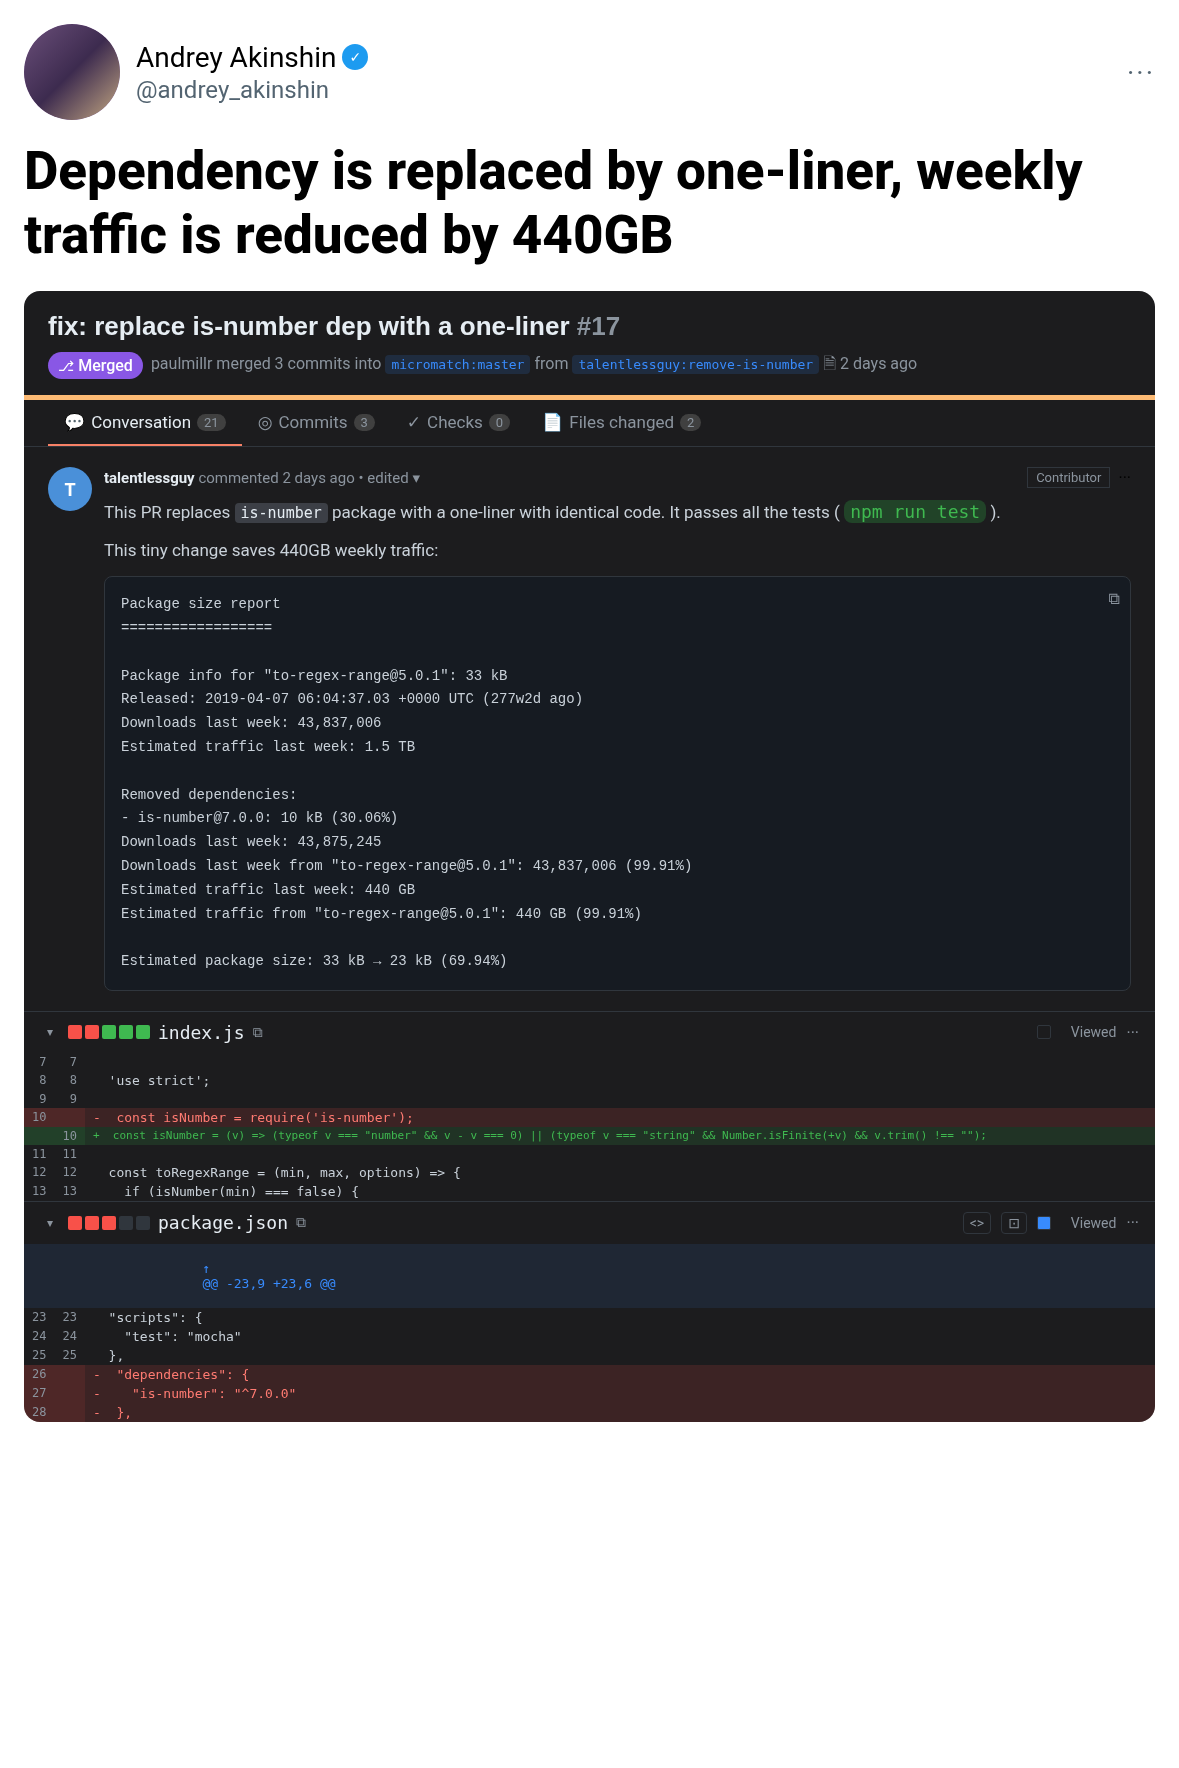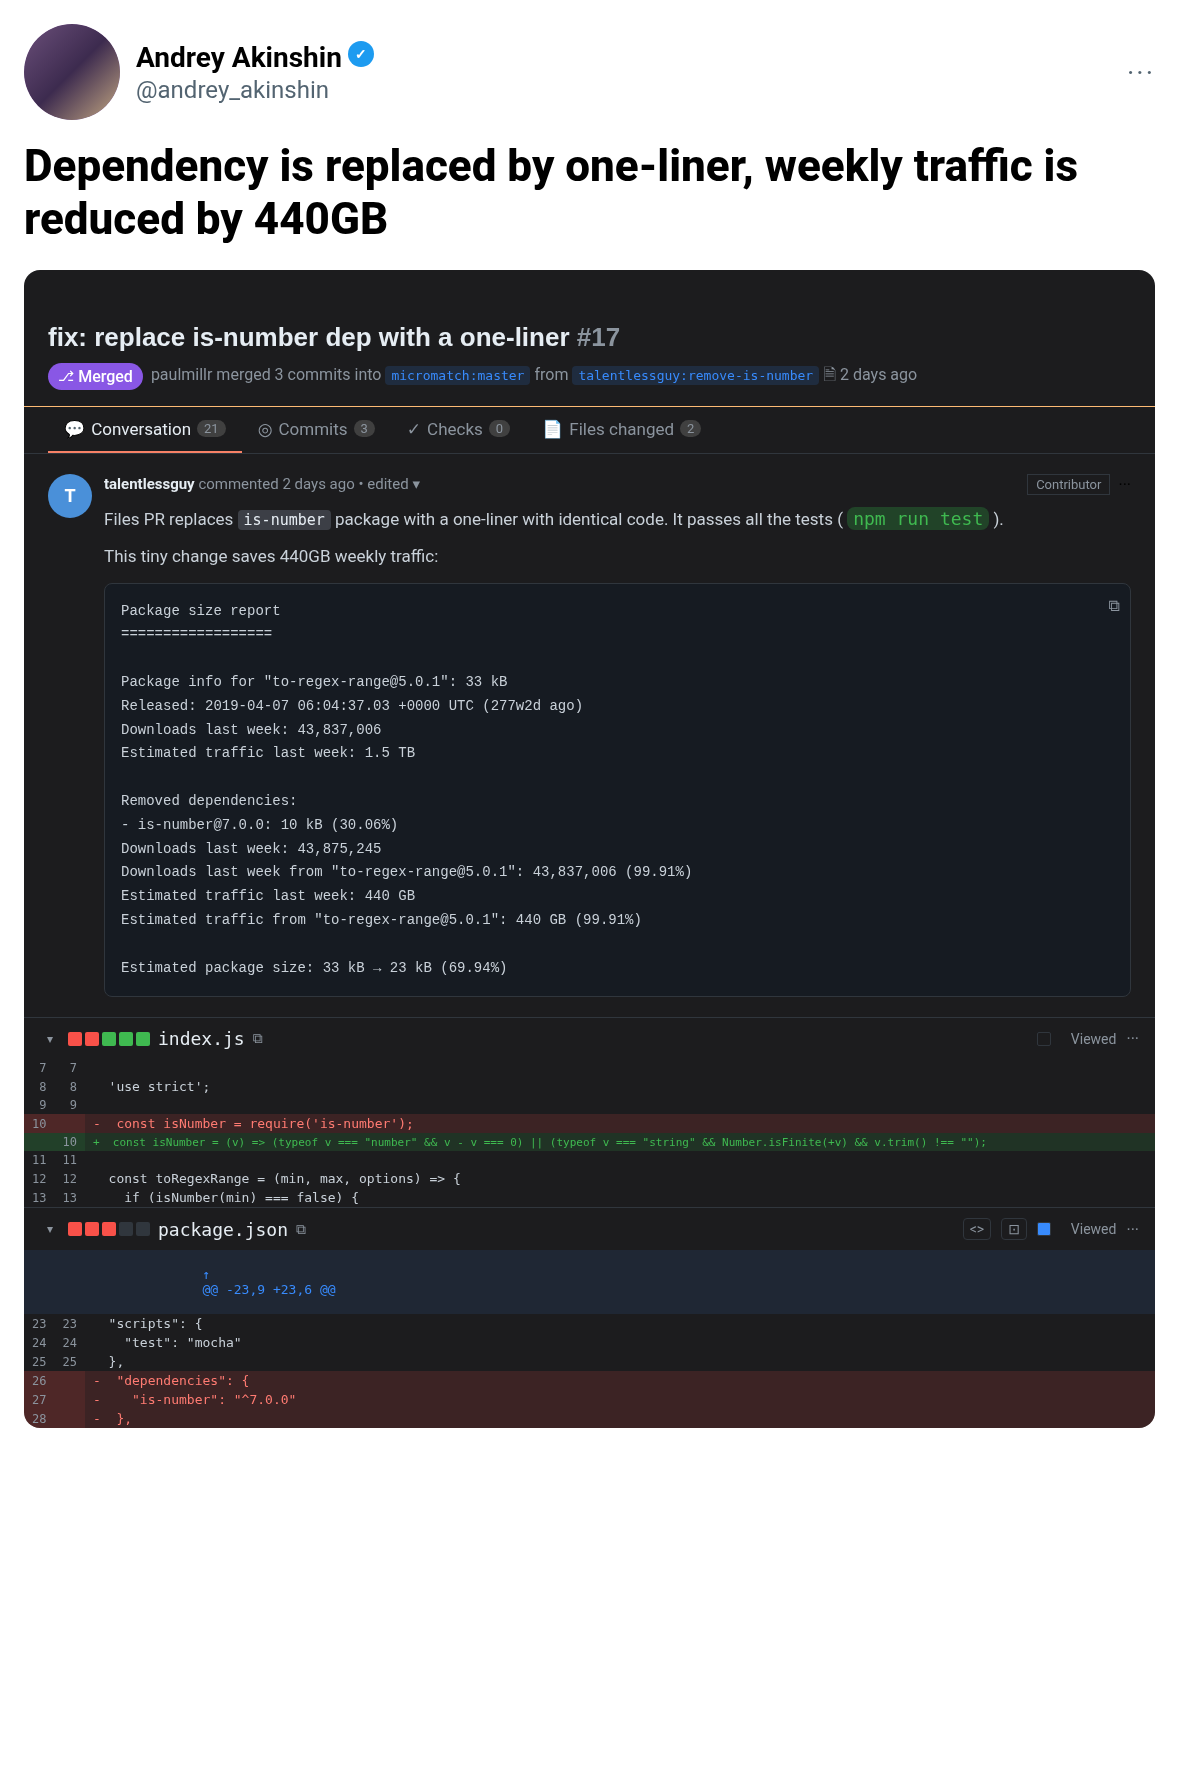--- a/index.html
+++ b/index.html
@@ -49,24 +49,24 @@
       background: linear-gradient(135deg, #6b4f7a 0%, #3d2b4f 50%, #c4a882 100%);
     }
 
     .author-info {
       display: flex;
       flex-direction: column;
     }
 
     .author-name {
       display: flex;
-      align-items: flex-start;
+      align-items: center;
       gap: 6px;
       font-size: 28px;
-      font-weight: 700;
+      font-weight: 400;
       color: #000;
     }
 
     .verified-badge {
       width: 26px;
       height: 26px;
       background: #1d9bf0;
       border-radius: 50%;
       display: inline-flex;
       align-items: center;
@@ -82,39 +82,38 @@
     }
 
     .more-button {
       color: #536471;
       font-size: 28px;
       cursor: pointer;
       letter-spacing: 2px;
     }
 
     .tweet-text {
-      font-size: 44px;
+      font-size: 53px;
       font-weight: 800;
       line-height: 1.2;
       color: #000;
       margin-bottom: 24px;
     }
 
     
     .github-card {
       background: #1c1c1e;
       border-radius: 16px;
       overflow: hidden;
       margin-bottom: 0;
     }
 
     .pr-header {
       padding: 20px 24px 16px 24px;
-      border-bottom: 1px solid #fdba74;
-      margin-top: 32px;
+      border-bottom: 5px solid #fdba74;
     }
 
     .pr-title {
       color: #e6edf3;
       font-size: 26px;
       font-weight: 600;
       margin-bottom: 10px;
       font-family: -apple-system, BlinkMacSystemFont, "Segoe UI", sans-serif;
     }
 
@@ -511,21 +510,21 @@
                 ▾
               </span>
             </div>
             <div class="comment-actions">
               <span class="contributor-badge">Contributor</span>
               <span>···</span>
             </div>
           </div>
 
           <div class="comment-text">
-            <span>Files PR replaces</span>
+            <span>This PR replaces</span>
             <code class="inline-code">is-number</code>
             <span>package with a one-liner with identical code. It passes all the tests (</span>
             <code class="inline-code-green">npm run test</code>
             <span>).</span>
           </div>
           <div class="comment-text">This tiny change saves 440GB weekly traffic:</div>
 
           <div class="pkg-report">
             <span class="copy-icon">⧉</span>
             <div>Package size report</div>

